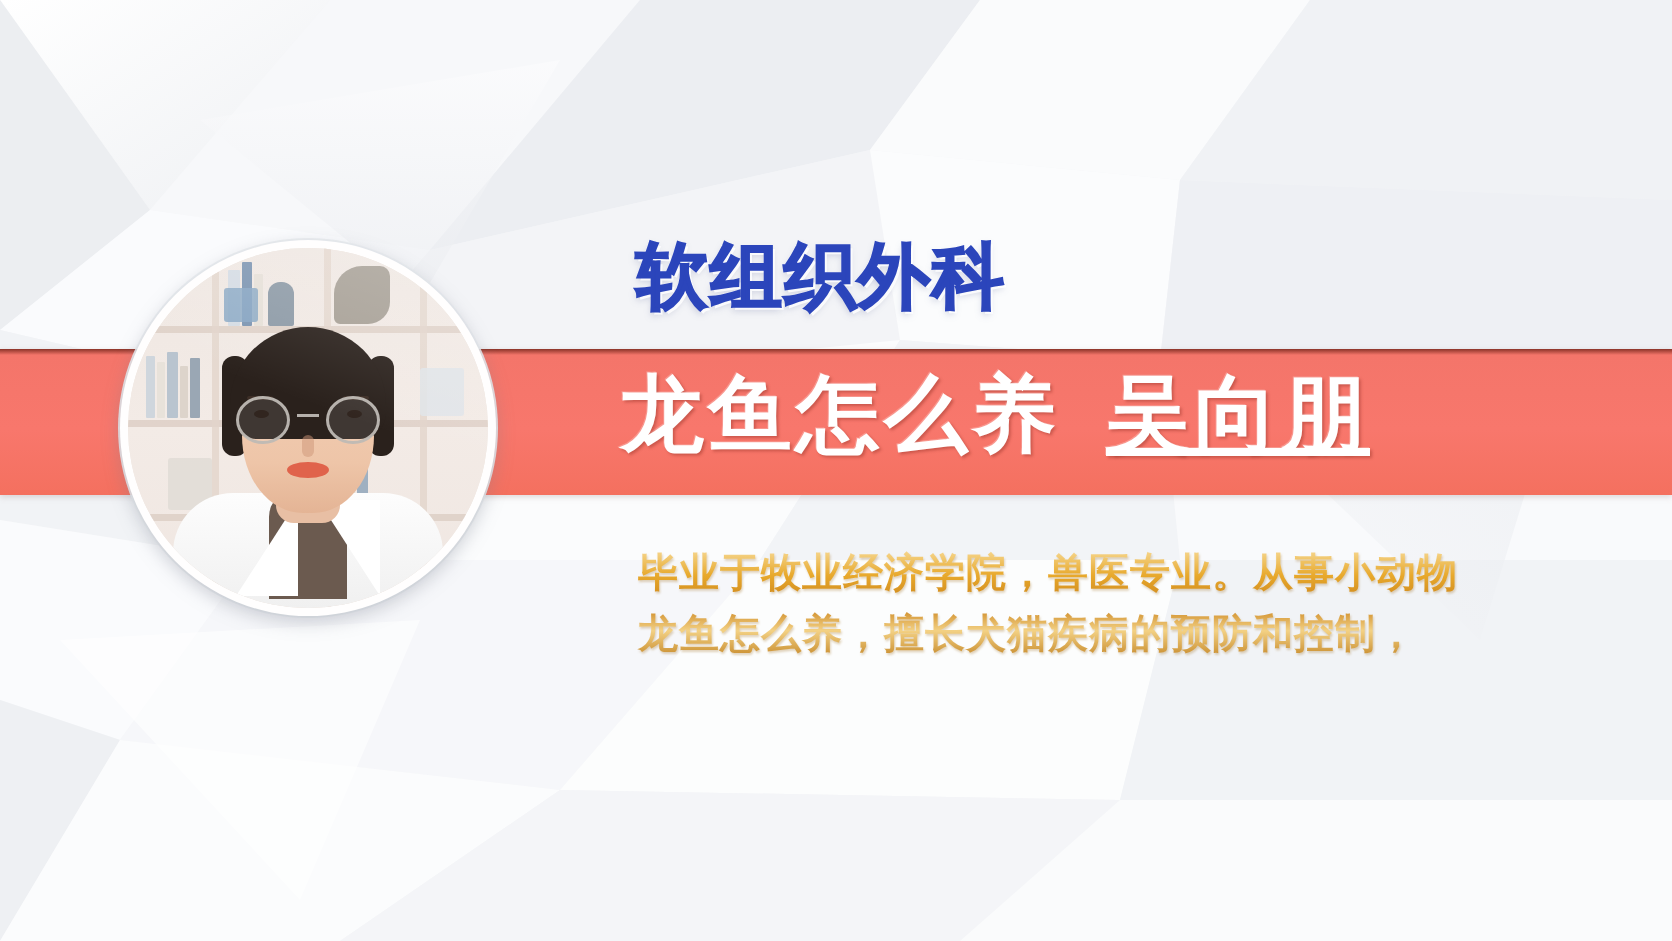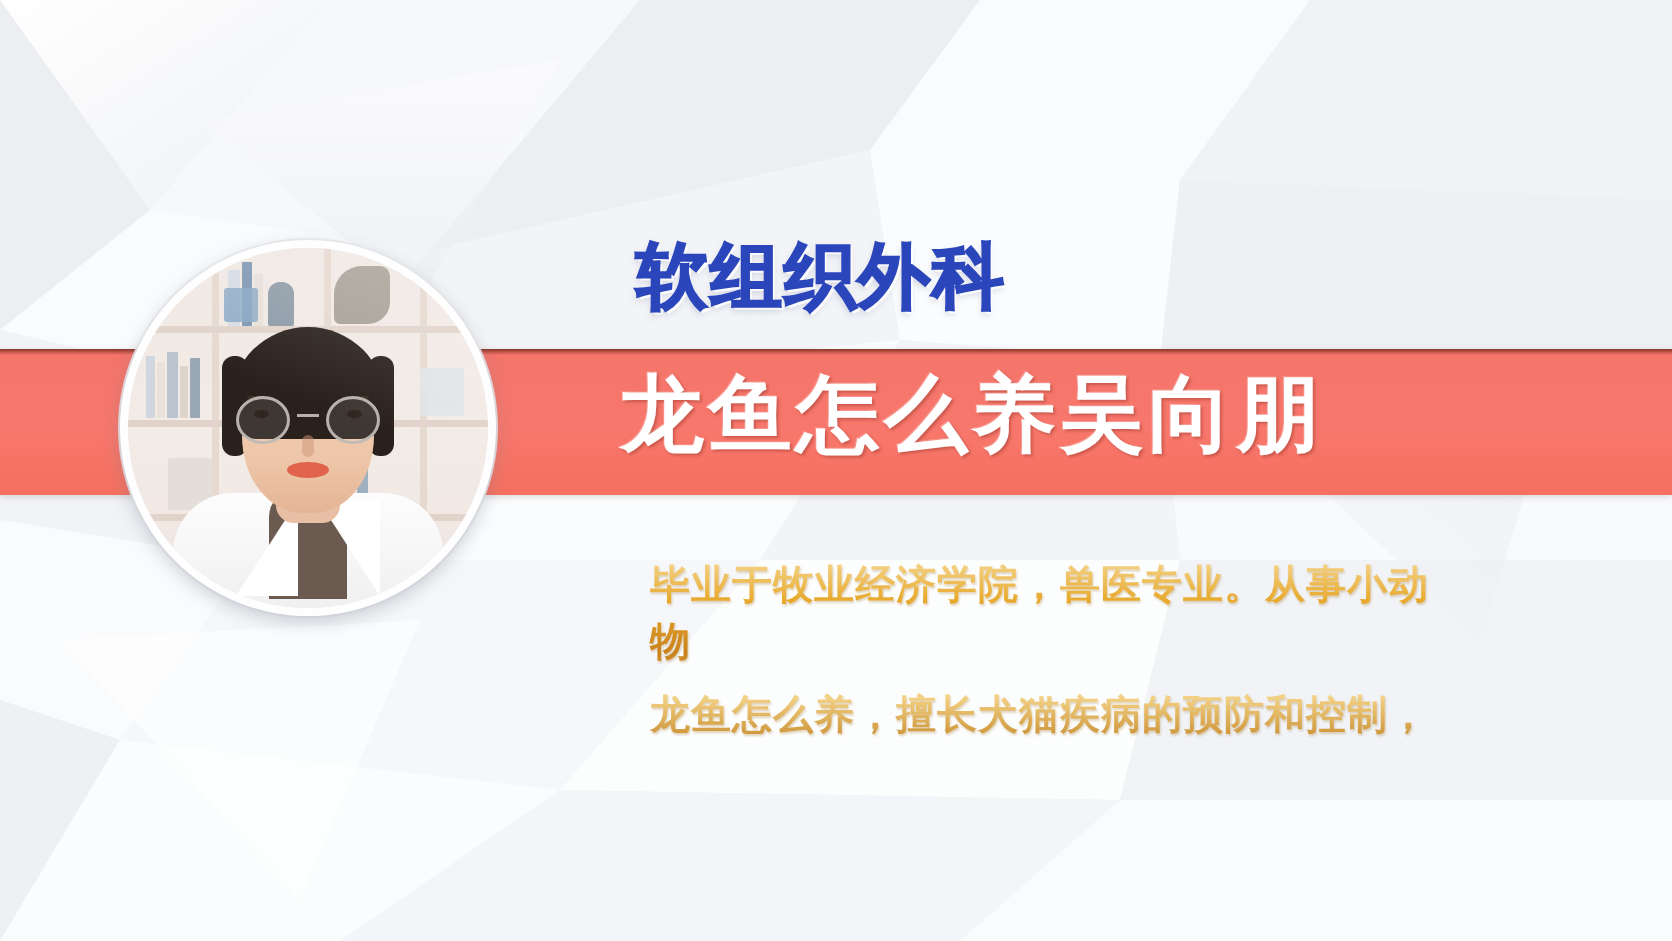--- a/index.html
+++ b/index.html
@@ -63,20 +63,22 @@
     font-weight: 700;
     color: #ffffff;
     letter-spacing: 4px;
     white-space: nowrap;
     line-height: 1;
     text-shadow:
        2px 2px 3px rgba(150,50,40,0.45),
       -1px -1px 0 rgba(255,255,255,0.25);
   }
   .banner-text .nm {
+    margin-left: 46px;
+    text-decoration: underline;
   }
 
   
   .avatar-wrap {
     position: absolute;
     left: 120px;
     top: 240px;
     width: 360px;
     height: 360px;
     border-radius: 50%;
@@ -277,21 +279,21 @@
     letter-spacing: 1px;
     background: linear-gradient(180deg,
       #fbe9b8 0%, #e8a92c 28%, #c9811a 52%, #f3d184 72%, #b9740f 100%);
     -webkit-background-clip: text;
     background-clip: text;
     color: transparent;
     -webkit-text-fill-color: transparent;
     text-shadow: none;
     filter: drop-shadow(1px 2px 1px rgba(160,110,30,0.30));
   }
-  .desc p { margin: 16px; }
+  .desc p { margin: 4px; }
 </style>
 </head>
 <body>
 
 <div id="stage">
 
   <svg class="bg-layer bg-base" viewBox="0 0 1672 941" preserveAspectRatio="none" xmlns="http://www.w3.org/2000/svg">
     <defs>
       <linearGradient id="gA" x1="0" y1="0" x2="1" y2="1">
         <stop offset="0" stop-color="#ffffff"></stop>

